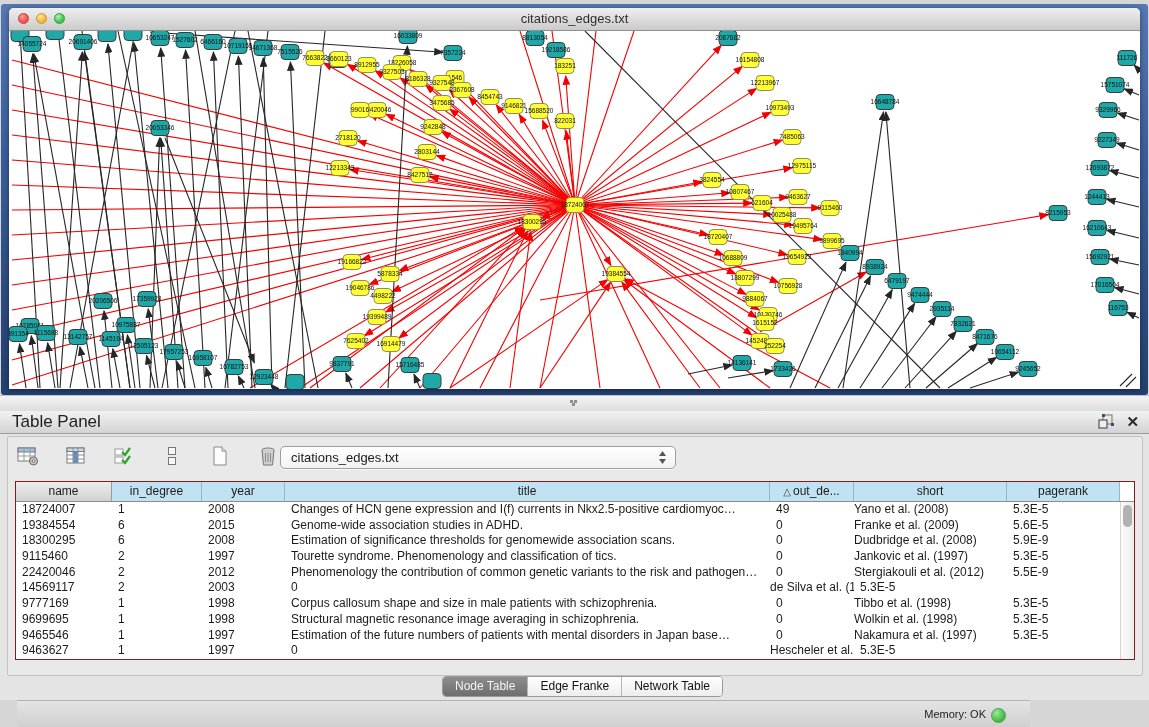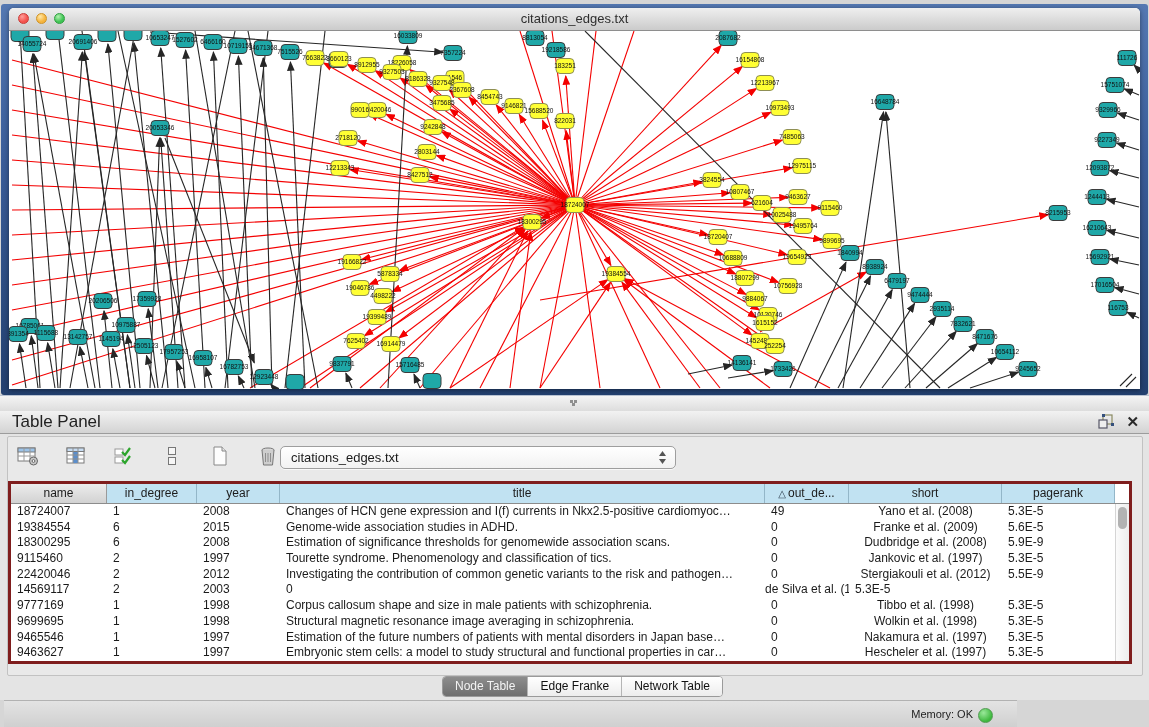--- a/index.html
+++ b/index.html
@@ -33,40 +33,40 @@
   #pcontent{position:absolute;left:7px;top:2px;width:1134px;height:238px;border:1px solid #c2c2c2;
             border-radius:2px;background:#e9e9e9}
   .toolbar{position:absolute;left:6px;top:6px;height:30px;display:flex;align-items:flex-start;gap:21px}
   .tbtn{width:27px;height:26px;display:flex;align-items:center;justify-content:center;border-radius:3px}
   .fx{font-family:"Liberation Serif",serif;font-style:italic;font-weight:bold;font-size:14px;color:#1a1a1a}
   .combo{position:absolute;left:272px;top:9px;width:394px;height:21px;background:linear-gradient(#ffffff,#f2f2f2);
          border:1px solid #9e9e9e;border-radius:5px;box-shadow:0 1px 0 rgba(255,255,255,.7)}
   .combo .cval{position:absolute;left:10px;top:0;font-size:13px;line-height:21px;color:#1a1a1a}
   .combo .carr{position:absolute;right:8px;top:3px}
   
-  #tablewrap{position:absolute;left:0;top:44px;width:1118px;height:177px;background:#fff;border:3px solid #7f1d1d;box-sizing:content-box}
+  #tablewrap{position:absolute;left:7px;top:44px;width:1118px;height:177px;background:#fff;border:1px solid #7f1d1d;box-sizing:content-box}
   .thead{display:grid;grid-template-columns:96px 90px 83px 485px 84px 153px 113px;height:19px;border-bottom:1px solid #8c8c8c}
   .th{font-size:12px;line-height:19px;text-align:center;color:#1c1c1c;background:#c1e2f2;
       border-right:1px solid #93b6c8;overflow:hidden;white-space:nowrap}
   .th.grey{background:linear-gradient(#ececec,#d2d2d2);border-right:1px solid #9a9a9a}
   .th .sorttri{font-size:10px;color:#345;margin-right:2px}
   .tbody{position:absolute;left:0;top:20px;width:1104px;height:157px;overflow:hidden}
   .tr{display:grid;grid-template-columns:96px 90px 83px 485px 84px 153px 113px;height:15.7px}
   .td{font-size:12px;line-height:15.7px;color:#1b1b1b;padding-left:6px;overflow:hidden;white-space:nowrap}
-  .td.c5{text-align:center;padding-left:0}
+  .td.c5{text-align:left;padding-left:0}
   .vtrack{position:absolute;right:0;top:20px;width:13px;height:157px;background:linear-gradient(90deg,#fbfbfb,#ededed);border-left:1px solid #d5d5d5}
   .vthumb{position:absolute;left:2px;top:3px;width:9px;height:22px;background:#b2b2b2;border-radius:5px}
   
   .tabbar{position:absolute;left:0;top:239px;width:1149px;height:26px;display:flex;justify-content:center}
   .tabgroup{display:flex;height:19px;border:1px solid #9a9a9a;border-radius:4px;overflow:hidden;background:#fff}
   .tab{font-size:12px;line-height:19px;padding:0 12px;color:#111;background:linear-gradient(#ffffff,#ededed);border-right:1px solid #b5b5b5}
   .tab:last-child{border-right:none}
   .tab.active{background:linear-gradient(#8d8d8d,#6e6e6e);color:#f4f4f4}
   
-  #statusbar{position:absolute;left:4px;top:700px;width:1013px;height:27px;background:linear-gradient(#e3e3e3,#cfcfcf);border-top:1px solid #b2b2b2}
+  #statusbar{position:absolute;left:17px;top:700px;width:1013px;height:27px;background:linear-gradient(#e3e3e3,#cfcfcf);border-top:1px solid #b2b2b2}
   #statusbar .mem{position:absolute;right:44px;top:0;font-size:11px;line-height:26px;color:#222}
   #statusbar .dot{position:absolute;right:24px;top:7px;width:13px;height:13px;border-radius:50%;
                   background:radial-gradient(circle at 35% 30%,#9ae89a,#3db83d 70%);border:1px solid #4f9b4f}
   .xicon{font-size:15px;font-weight:bold;color:#2a2a2a;line-height:15px}
 </style>
 </head>
 <body>
 
 <div id="frame">
   <div id="macwin">
@@ -603,21 +603,21 @@
             <div class="td c2">1997</div>
             <div class="td c3">Tourette syndrome. Phenomenology and classification of tics.</div>
             <div class="td c4">0</div>
             <div class="td c5">Jankovic et al. (1997)</div>
             <div class="td c6">5.3E-5</div>
           </div>
           <div class="tr">
             <div class="td c0">22420046</div>
             <div class="td c1">2</div>
             <div class="td c2">2012</div>
-            <div class="td c3">Investigating the contribution of common genetic variants to the risk and pathogen…</div>
+            <div class="td c3">Phenomenology the contribution of common genetic variants to the risk and pathogen…</div>
             <div class="td c4">0</div>
             <div class="td c5">Stergiakouli et al. (2012)</div>
             <div class="td c6">5.5E-9</div>
           </div>
           <div class="tr">
             <div class="td c0">14569117</div>
             <div class="td c1">2</div>
             <div class="td c2">2003</div>
             <div class="td c4">0</div>
             <div class="td c5">de Silva et al. (1999)</div>
@@ -647,21 +647,20 @@
             <div class="td c2">1997</div>
             <div class="td c3">Estimation of the future numbers of patients with mental disorders in Japan base…</div>
             <div class="td c4">0</div>
             <div class="td c5">Nakamura et al. (1997)</div>
             <div class="td c6">5.3E-5</div>
           </div>
           <div class="tr">
             <div class="td c0">9463627</div>
             <div class="td c1">1</div>
             <div class="td c2">1997</div>
-            <div class="td c3">Embryonic stem cells: a model to study structural and functional properties in car…</div>
             <div class="td c4">0</div>
             <div class="td c5">Hescheler et al. (1997)</div>
             <div class="td c6">5.3E-5</div>
           </div>
         </div>
       <div class="vtrack">
         <div class="vthumb"></div>
       </div>
     </div>
 

